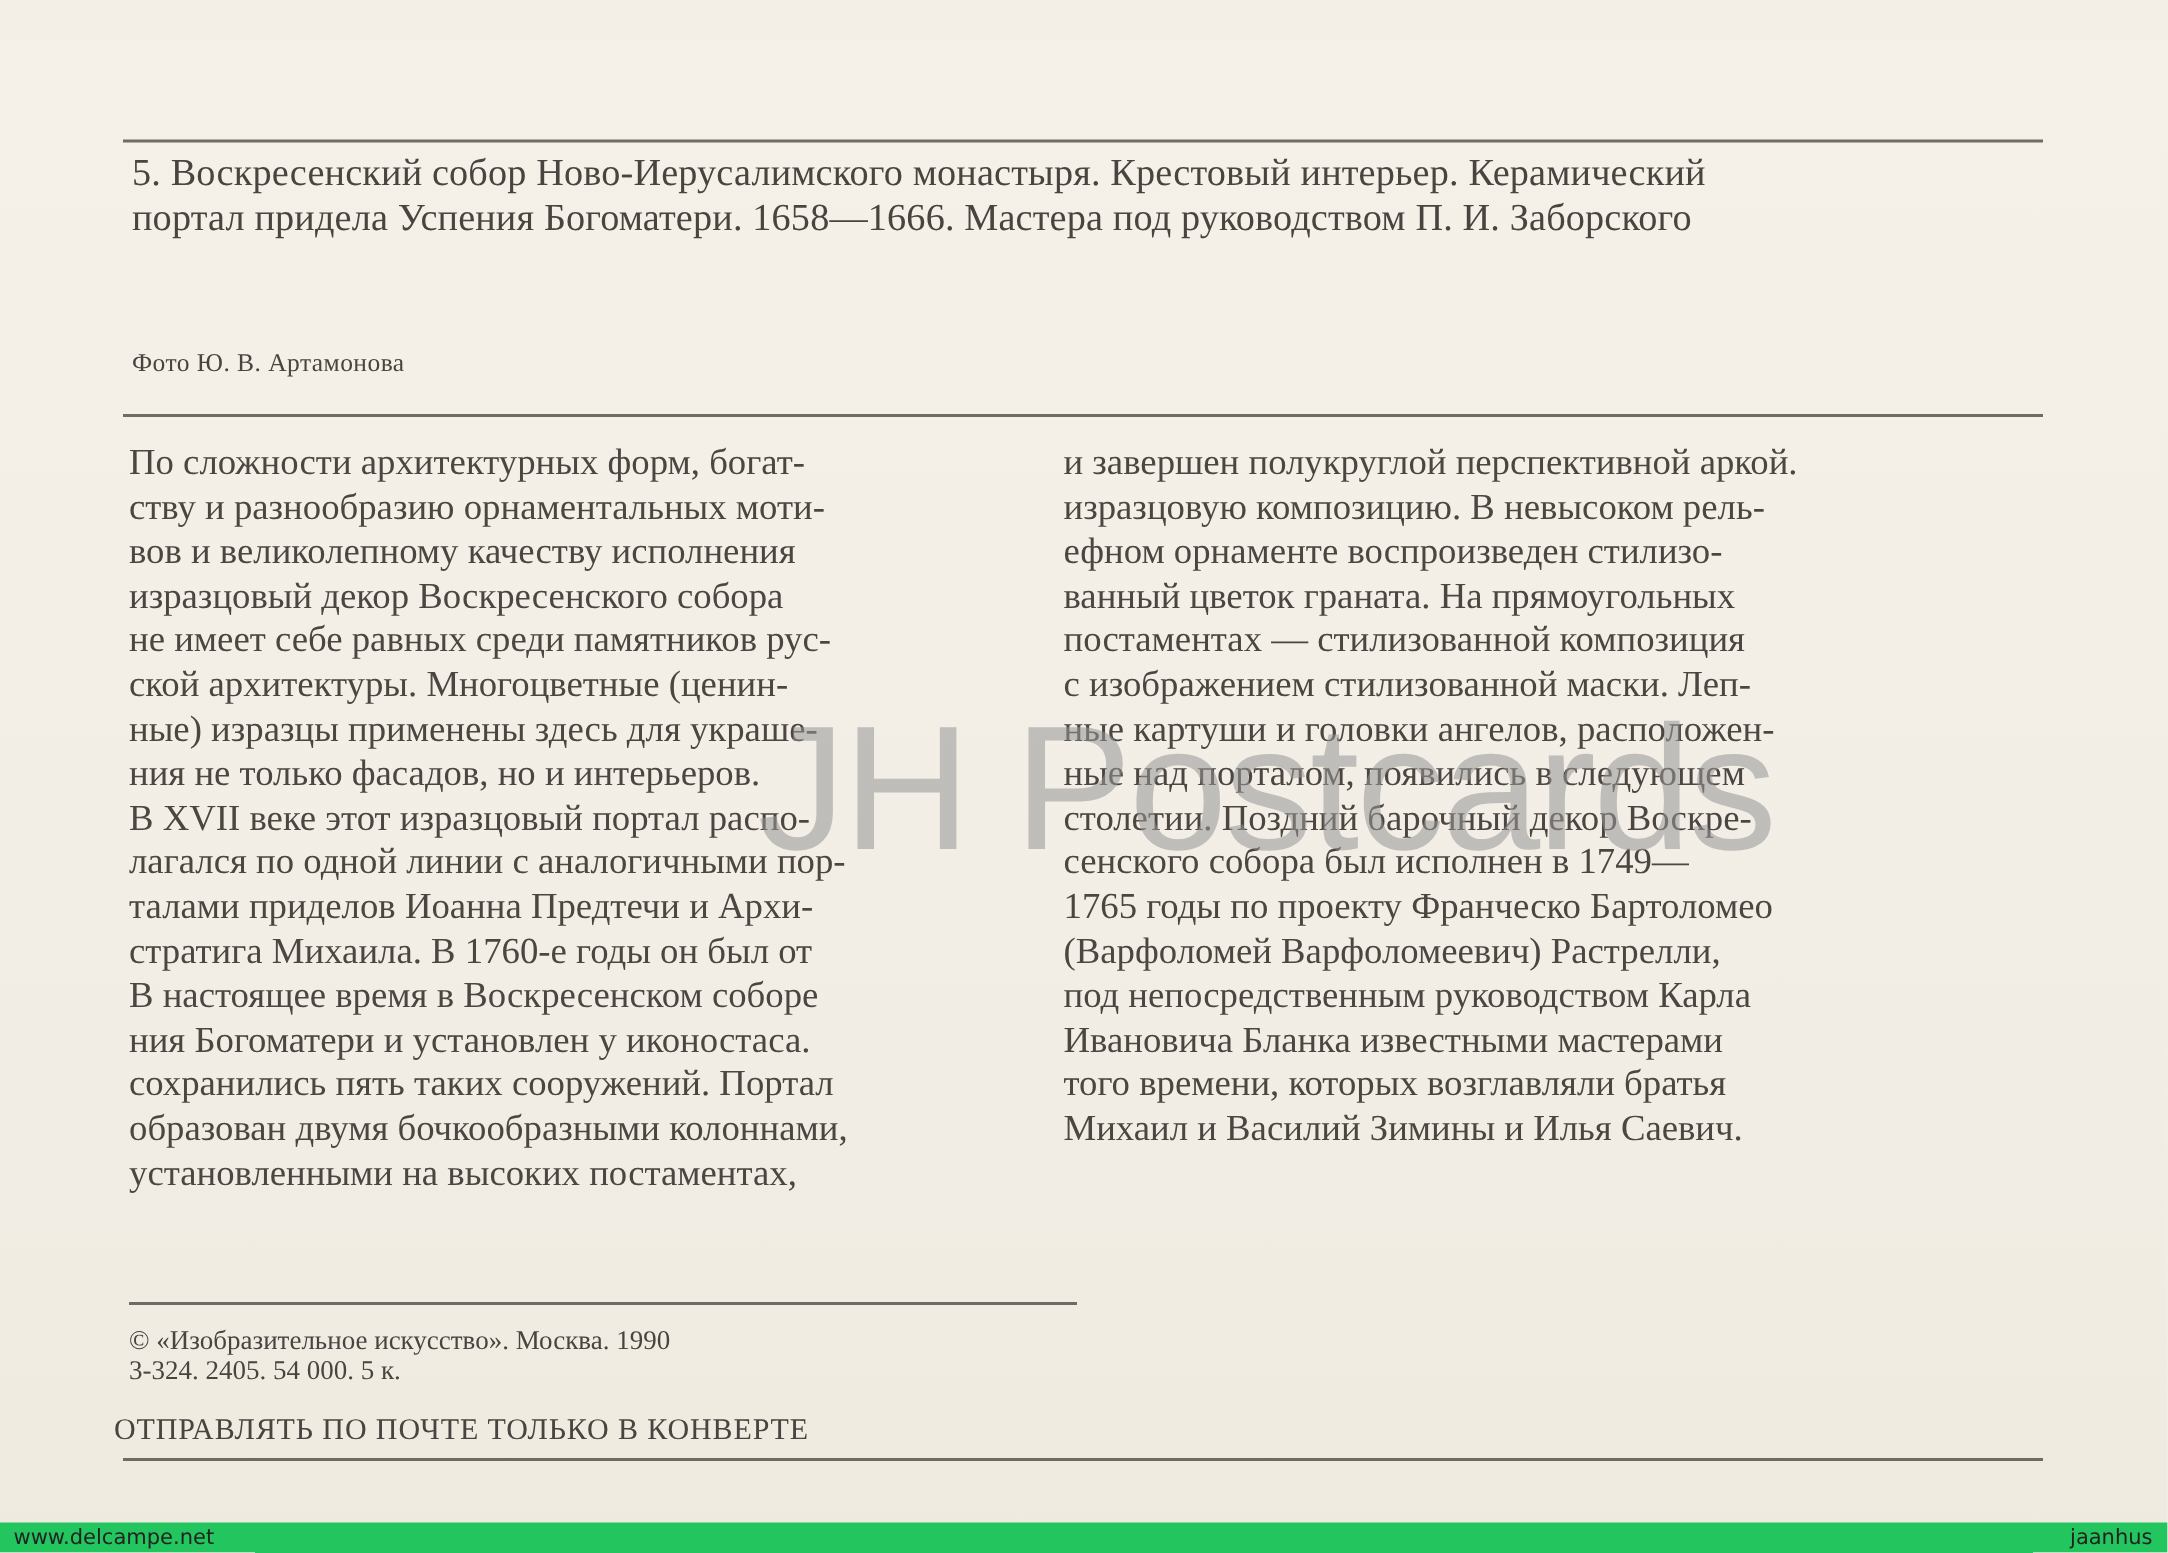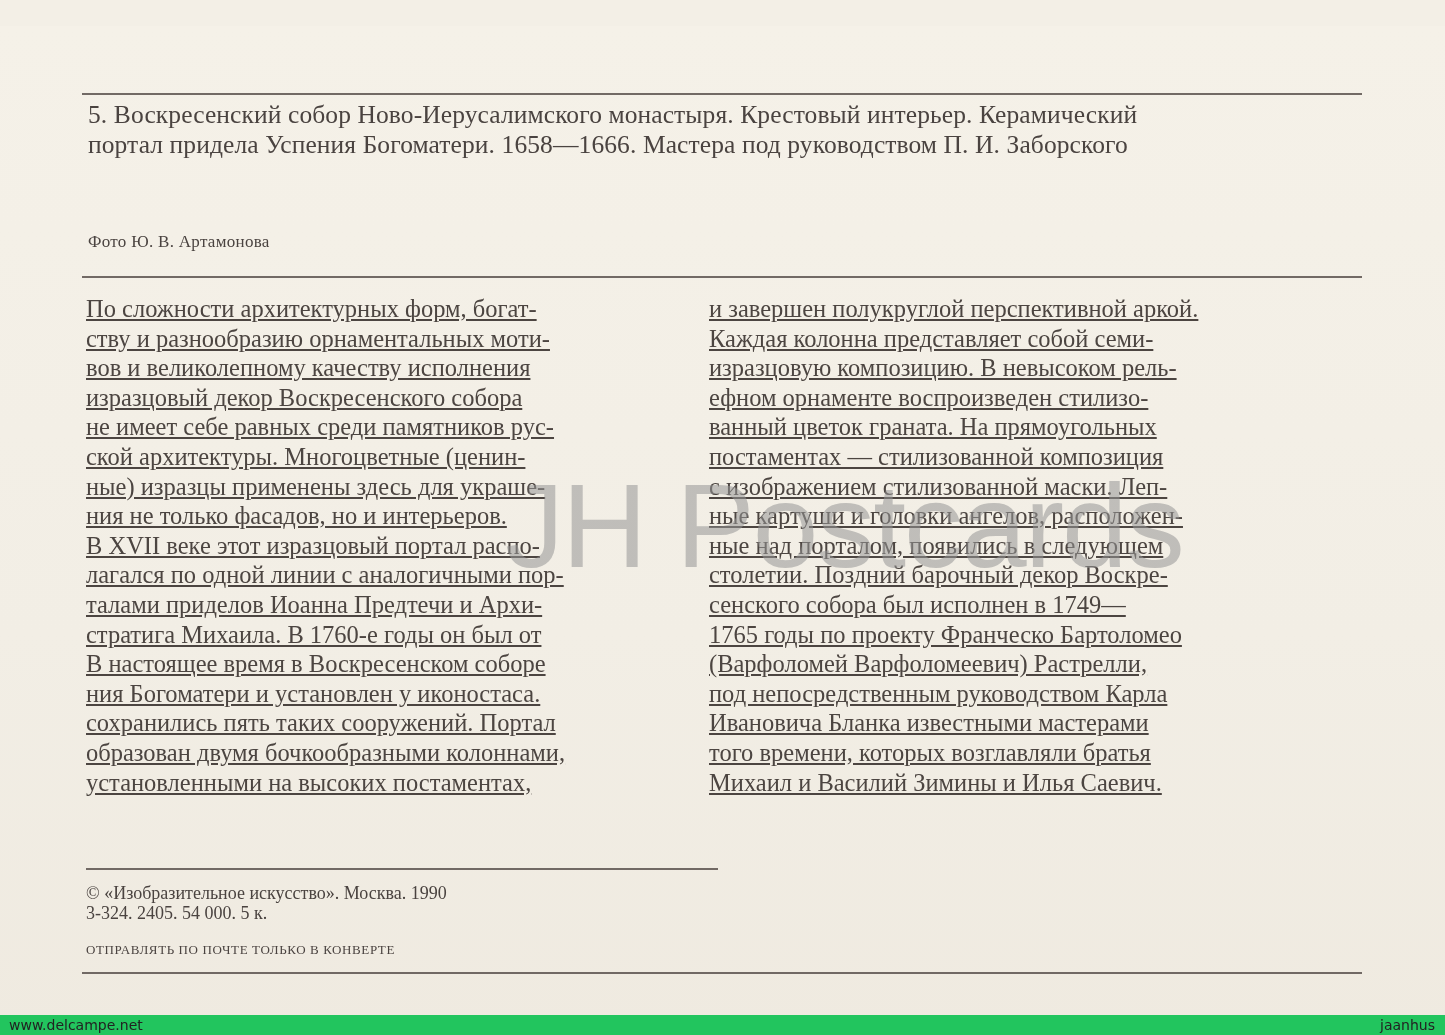--- a/index.html
+++ b/index.html
@@ -12,25 +12,25 @@
   .card {
     position: absolute; left: 0; top: 0; width: 1445px; height: 1015px;
     background: linear-gradient(180deg, #f5f1e8 0%, #f2eee5 60%, #efeae0 100%);
     margin-top: 26px;
   }
   .rule { position: absolute; height: 2px; background: #5a524e; opacity: 0.85; }
   .text { position: absolute; white-space: nowrap; }
   .caption { left: 88px; top: 74px; font-size: 25.5px; line-height: 30px; color: #4a4340; letter-spacing: 0.1px; }
   .photo { left: 88px; top: 206px; font-size: 17px; color: #4a4340; letter-spacing: 0.3px; }
   .col { position: absolute; font-size: 24.5px; line-height: 29.6px; color: #4c4541; }
-  .col div { white-space: nowrap; text-decoration: underline; }
+  .col div { white-space: nowrap; }
   .col-left { left: 86px; top: 268px; }
   .col-right { left: 709px; top: 268px; }
   .pub { left: 86px; top: 857px; font-size: 18px; line-height: 20px; color: #4a4340; }
-  .send { left: 86px; top: 916px; font-size: 13px; letter-spacing: 0.6px; color: #4a4340; }
+  .send { left: 76px; top: 916px; font-size: 20px; letter-spacing: 0.6px; color: #4a4340; }
   .watermark {
     position: absolute; left: 505px; top: 432px; font-family: "Liberation Sans", "DejaVu Sans", sans-serif;
     font-size: 118px; font-weight: normal; color: rgba(150,150,150,0.55); letter-spacing: -2px; white-space: nowrap;
     pointer-events: none;
     text-align: right;
   }
   .footer { position: absolute; left: 0; top: 1015px; width: 1445px; height: 20px; background: #22c55e; }
   .footer span { position: absolute; top: 0; font-family: "DejaVu Sans", sans-serif; font-size: 14px; line-height: 20px; color: #222; }
   .footer .left { left: 9px; }
   .footer .right { right: 10px; }
@@ -65,21 +65,20 @@
     <div>стратига Михаила. В 1760-е годы он был от</div>
     <div>В настоящее время в Воскресенском соборе</div>
     <div>ния Богоматери и установлен у иконостаса.</div>
     <div>сохранились пять таких сооружений. Портал</div>
     <div>образован двумя бочкообразными колоннами,</div>
     <div>установленными на высоких постаментах,</div>
   </div>
 
   <div class="col col-right">
     <div>и завершен полукруглой перспективной аркой.</div>
-    <div>Каждая колонна представляет собой семи-</div>
     <div>изразцовую композицию. В невысоком рель-</div>
     <div>ефном орнаменте воспроизведен стилизо-</div>
     <div>ванный цветок граната. На прямоугольных</div>
     <div>постаментах — стилизованной композиция</div>
     <div>с изображением стилизованной маски. Леп-</div>
     <div>ные картуши и головки ангелов, расположен-</div>
     <div>ные над порталом, появились в следующем</div>
     <div>столетии. Поздний барочный декор Воскре-</div>
     <div>сенского собора был исполнен в 1749—</div>
     <div>1765 годы по проекту Франческо Бартоломео</div>

